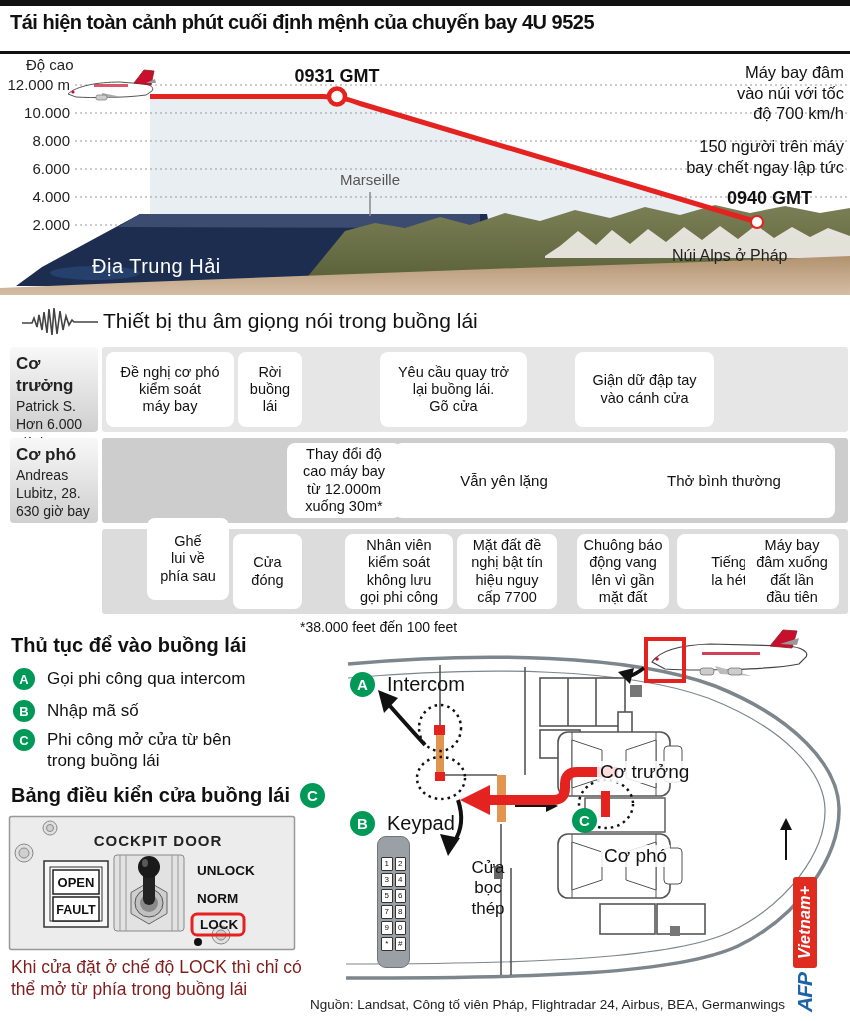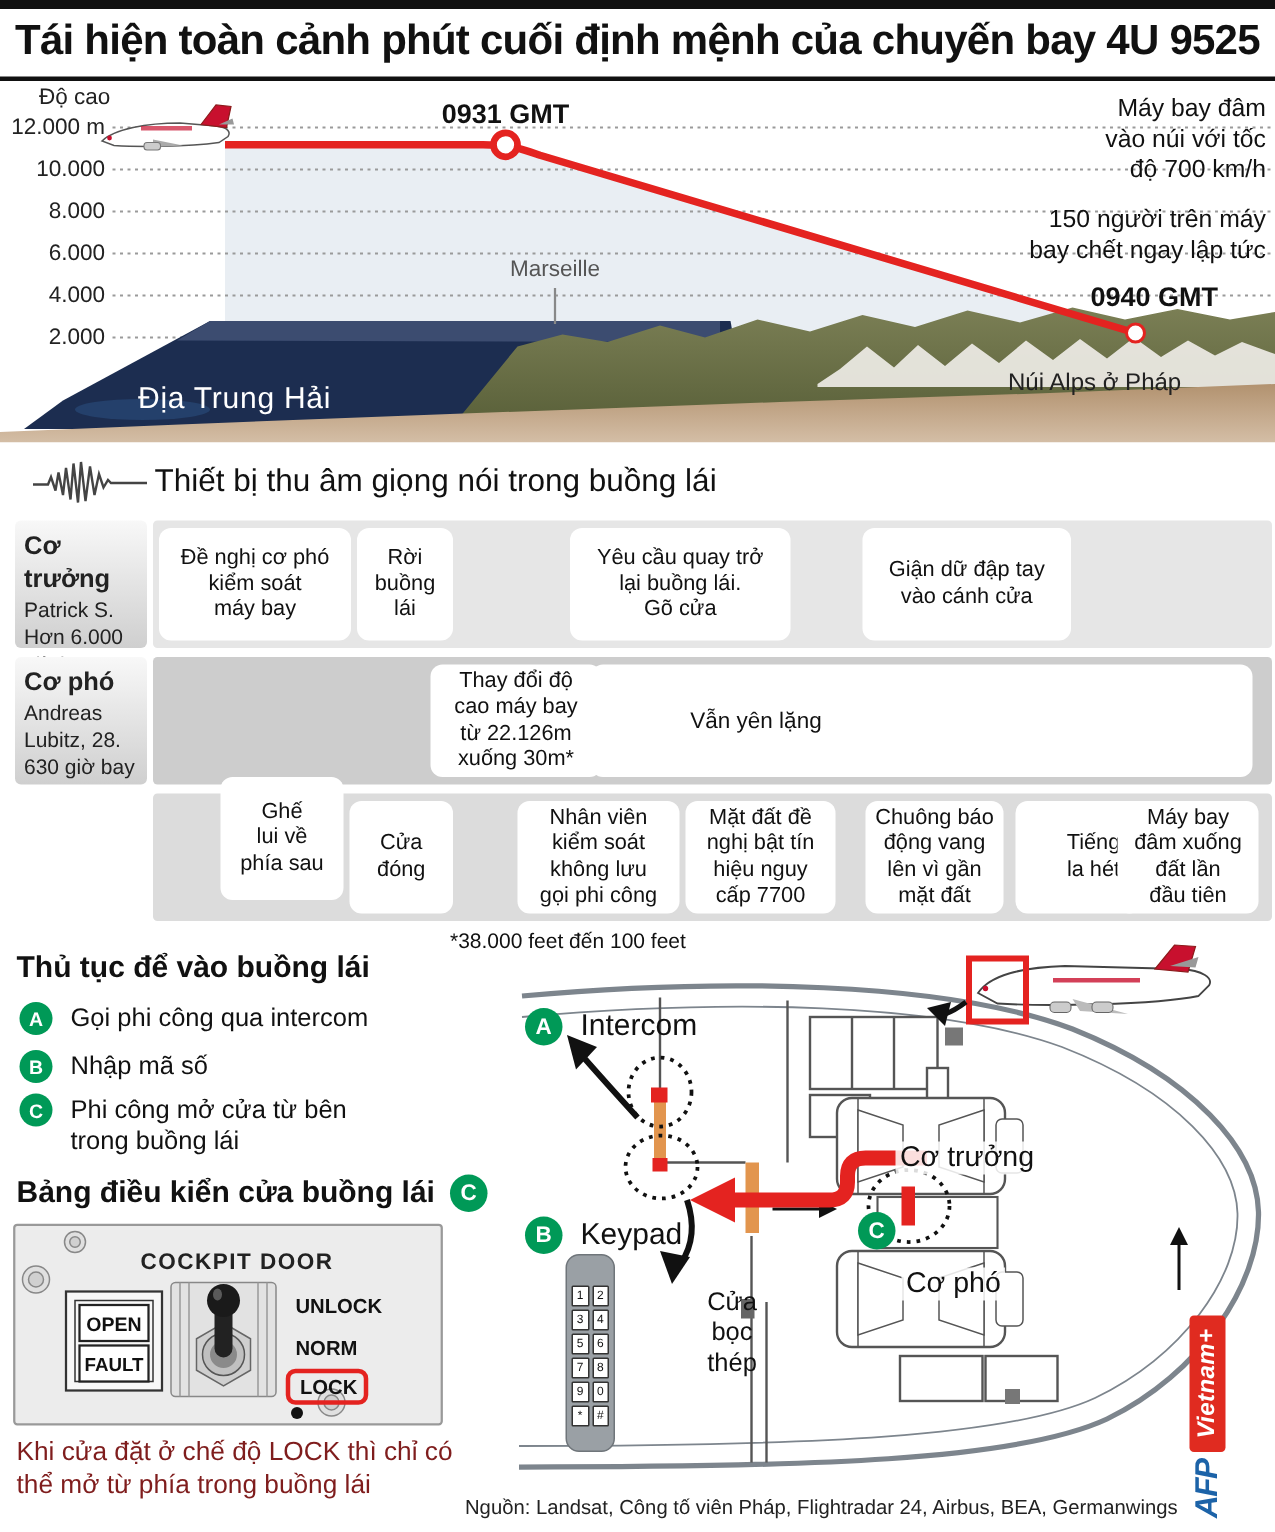--- a/index.html
+++ b/index.html
@@ -1,21 +1,21 @@
 <!DOCTYPE html>
 <html><head>
 <meta charset="utf-8">
 <style>
   html,body{margin:0;padding:0;background:#fff;}
   .page{position:relative;width:850px;height:1021px;background:#fff;overflow:hidden;
         font-family:"Liberation Sans","DejaVu Sans",sans-serif;color:#1a1a1a;}
   .abs{position:absolute;}
   .pre{white-space:pre-line;}
   .ctr{display:flex;align-items:center;justify-content:center;text-align:center;}
-  .title{font-size:28px;font-weight:bold;letter-spacing:-0.5px;color:#111;}
+  .title{font-size:20px;font-weight:bold;letter-spacing:-0.5px;color:#111;}
   .tick{font-size:15px;text-align:right;color:#222;}
   .ann{font-size:16.5px;text-align:right;line-height:1.25;color:#111;}
   .gmt{font-size:18px;font-weight:bold;color:#111;}
   .whitebox{background:#fff;border-radius:8px;font-size:14.5px;line-height:1.18;color:#111;}
   .rowtrack{border-radius:3px;}
   .rowhead{background:linear-gradient(#f8f8f8,#cfcfcf);border-radius:4px;padding:6px 6px;
            font-size:14px;line-height:1.3;color:#222;}
   .rowhead b{font-size:17px;}
   .badge{width:22px;height:22px;border-radius:50%;background:#009957;color:#fff;
          font-weight:bold;font-size:13px;display:flex;align-items:center;justify-content:center;flex:0 0 auto;}
@@ -140,24 +140,25 @@
 
   <div class="abs rowtrack" style="left:102px;top:438px;width:746px;height:85px;background:#cdcdcd;"></div>
   <div class="abs rowhead" style="left:10px;top:438px;width:76px;height:73px;">
     <b class="pre">Cơ phó</b><br>
     <span class="pre">Andreas
 Lubitz, 28.
 630 giờ bay</span>
   </div>
   <div class="abs whitebox ctr pre" style="left:287px;top:443px;width:114px;height:75px;">Thay đổi độ
 cao máy bay
-từ 22.126m
+từ 12.000m
 xuống 30m*</div>
   <div class="abs whitebox" style="left:394px;top:443px;width:441px;height:75px;">
     <span class="abs ctr" style="left:10px;top:0;width:200px;height:75px;font-size:15px;">Vẫn yên lặng</span>
+    <span class="abs ctr" style="left:230px;top:0;width:200px;height:75px;font-size:15px;">Thở bình thường</span>
   </div>
 
   <div class="abs rowtrack" style="left:102px;top:529px;width:746px;height:85px;background:#dcdcdc;"></div>
   <div class="abs whitebox ctr pre" style="left:147px;top:518px;width:82px;height:82px;">Ghế
 lui về
 phía sau</div>
   <div class="abs whitebox ctr pre" style="left:233px;top:534px;width:69px;height:75px;">Cửa
 đóng</div>
   <div class="abs whitebox ctr pre" style="left:345px;top:534px;width:108px;height:75px;">Nhân viên
 kiểm soát

